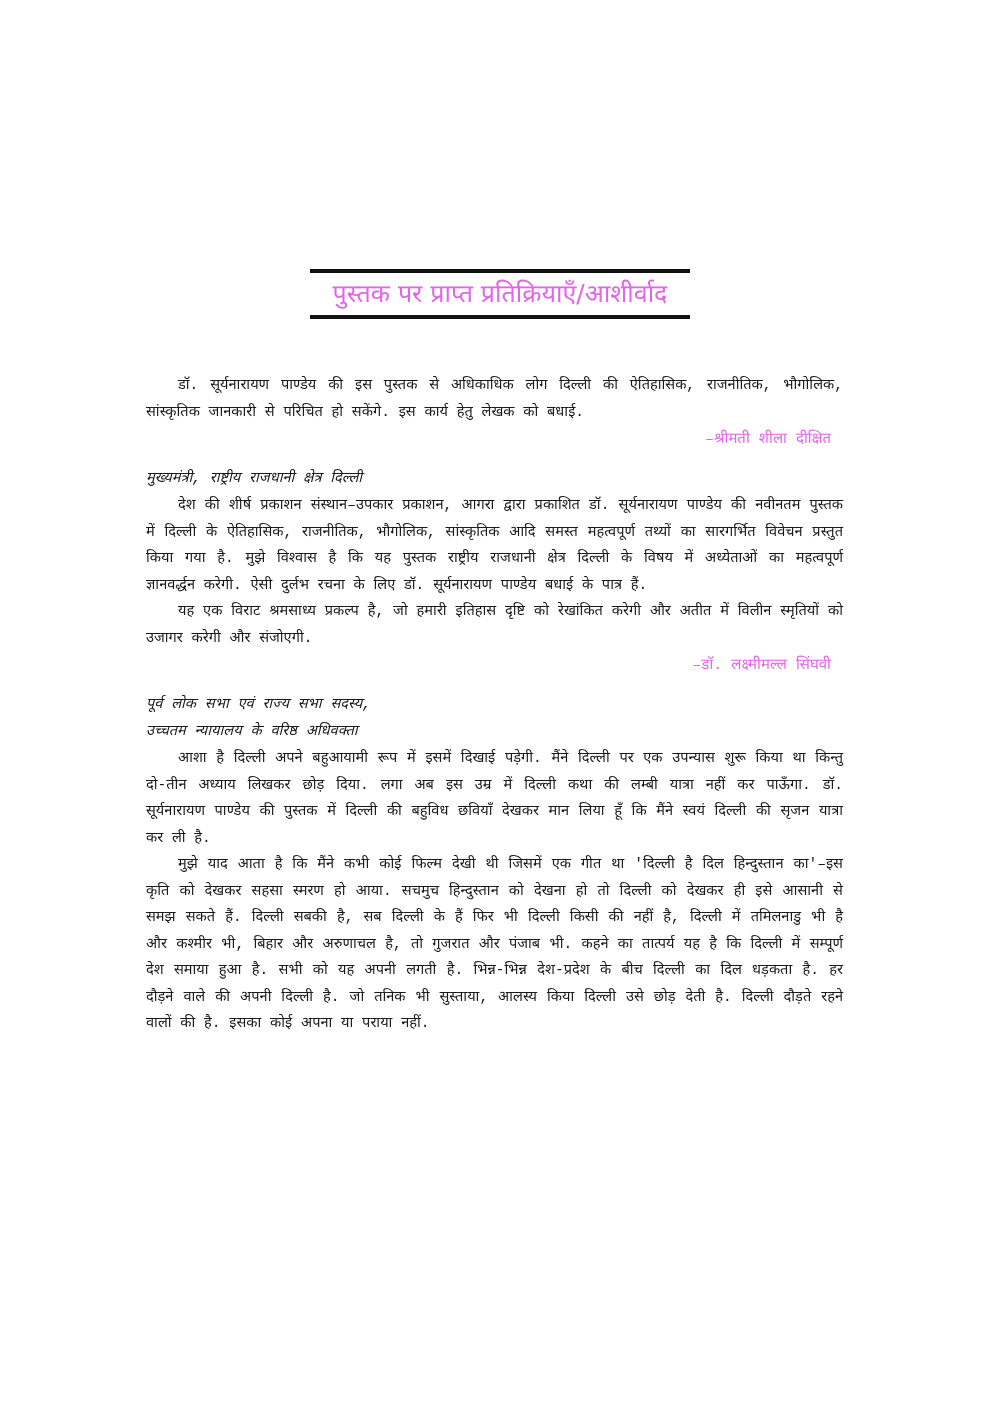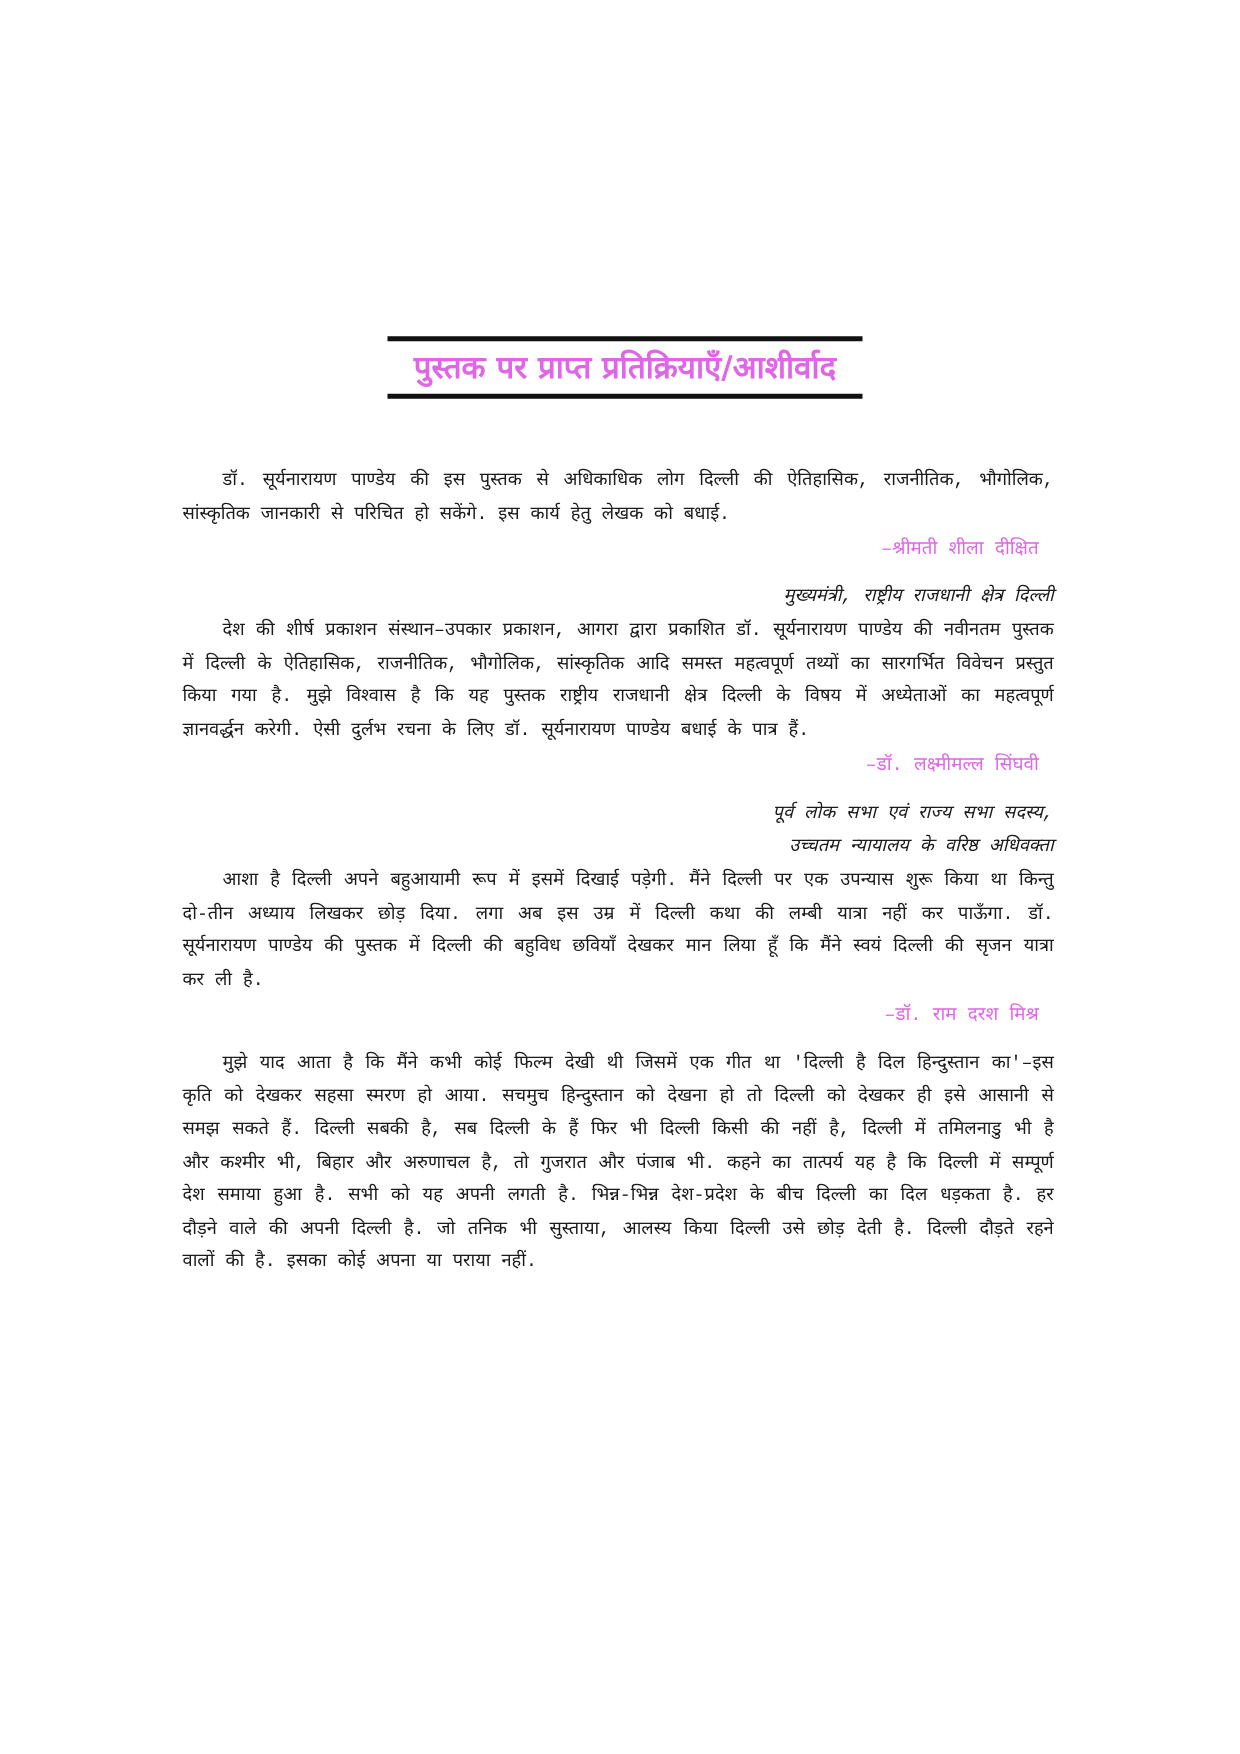--- a/index.html
+++ b/index.html
@@ -14,21 +14,20 @@
       overflow: hidden;
       font-family: "DejaVu Sans", "Liberation Sans", sans-serif;
       color: #1a1a1a;
     }
     .title-block {
       position: absolute;
       left: 310px;
       top: 269px;
       width: 380px;
       height: 50px;
-      font-weight: bold;
     }
     .title-rule {
       position: absolute;
       left: 0;
       width: 380px;
       height: 4px;
       background: #111111;
     }
     .title-rule.top { top: 0; }
     .title-rule.bottom { top: 46px; }
@@ -60,21 +59,20 @@
     .author {
       margin: 12px;
       text-align: right;
       color: #e066e8;
       font-size: 15px;
       line-height: 27px;
       margin-top: 1px;
     }
     .designation {
       margin: 0;
-      text-align: right;
       font-style: italic;
       line-height: 27px;
     }
   </style>
 </head>
 <body>
 
 <div class="title-block">
   <div class="title-rule top"></div>
   <div class="title-text">पुस्तक पर प्राप्त प्रतिक्रियाएँ/आशीर्वाद</div>
@@ -87,27 +85,27 @@
     <p class="para">डॉ. सूर्यनारायण पाण्डेय की इस पुस्तक से अधिकाधिक लोग दिल्ली की ऐतिहासिक, राजनीतिक, भौगोलिक, सांस्कृतिक जानकारी से परिचित हो सकेंगे. इस कार्य हेतु लेखक को बधाई.</p>
     <p class="author">–श्रीमती शीला दीक्षित</p>
     <p class="designation">मुख्यमंत्री, राष्ट्रीय राजधानी क्षेत्र दिल्ली</p>
   </div>
 
   <div>
     <p class="para">देश की शीर्ष प्रकाशन संस्थान–उपकार प्रकाशन, आगरा द्वारा प्रकाशित डॉ. सूर्यनारायण पाण्डेय की नवीनतम पुस्तक में दिल्ली के ऐतिहासिक, राजनीतिक, भौगोलिक, सांस्कृतिक आदि समस्त महत्वपूर्ण तथ्यों का सारगर्भित विवेचन प्रस्तुत किया गया है. मुझे विश्वास है कि यह पुस्तक राष्ट्रीय राजधानी क्षेत्र दिल्ली के विषय में अध्येताओं का महत्वपूर्ण ज्ञानवर्द्धन करेगी. ऐसी दुर्लभ रचना के लिए डॉ. सूर्यनारायण पाण्डेय बधाई के पात्र हैं.</p>
   </div>
 
   <div>
+    <p class="para">यह एक विराट श्रमसाध्य प्रकल्प है, जो हमारी इतिहास दृष्टि को रेखांकित करेगी और अतीत में विलीन स्मृतियों को उजागर करेगी और संजोएगी.</p>
     <p class="author">–डॉ. लक्ष्मीमल्ल सिंघवी</p>
     <p class="designation">पूर्व लोक सभा एवं राज्य सभा सदस्य,</p>
     <p class="designation">उच्चतम न्यायालय के वरिष्ठ अधिवक्ता</p>
   </div>
 
   <div>
     <p class="para">आशा है दिल्ली अपने बहुआयामी रूप में इसमें दिखाई पड़ेगी. मैंने दिल्ली पर एक उपन्यास शुरू किया था किन्तु दो-तीन अध्याय लिखकर छोड़ दिया. लगा अब इस उम्र में दिल्ली कथा की लम्बी यात्रा नहीं कर पाऊँगा. डॉ. सूर्यनारायण पाण्डेय की पुस्तक में दिल्ली की बहुविध छवियाँ देखकर मान लिया हूँ कि मैंने स्वयं दिल्ली की सृजन यात्रा कर ली है.</p>
-    <p class="author">–डॉ. राम दरश मिश्र</p>
   </div>
 
   <div>
     <p class="para">मुझे याद आता है कि मैंने कभी कोई फिल्म देखी थी जिसमें एक गीत था 'दिल्ली है दिल हिन्दुस्तान का'–इस कृति को देखकर सहसा स्मरण हो आया. सचमुच हिन्दुस्तान को देखना हो तो दिल्ली को देखकर ही इसे आसानी से समझ सकते हैं. दिल्ली सबकी है, सब दिल्ली के हैं फिर भी दिल्ली किसी की नहीं है, दिल्ली में तमिलनाडु भी है और कश्मीर भी, बिहार और अरुणाचल है, तो गुजरात और पंजाब भी. कहने का तात्पर्य यह है कि दिल्ली में सम्पूर्ण देश समाया हुआ है. सभी को यह अपनी लगती है. भिन्न-भिन्न देश-प्रदेश के बीच दिल्ली का दिल धड़कता है. हर दौड़ने वाले की अपनी दिल्ली है. जो तनिक भी सुस्ताया, आलस्य किया दिल्ली उसे छोड़ देती है. दिल्ली दौड़ते रहने वालों की है. इसका कोई अपना या पराया नहीं.</p>
   </div>
 
 </div>
 
 </body></html>

